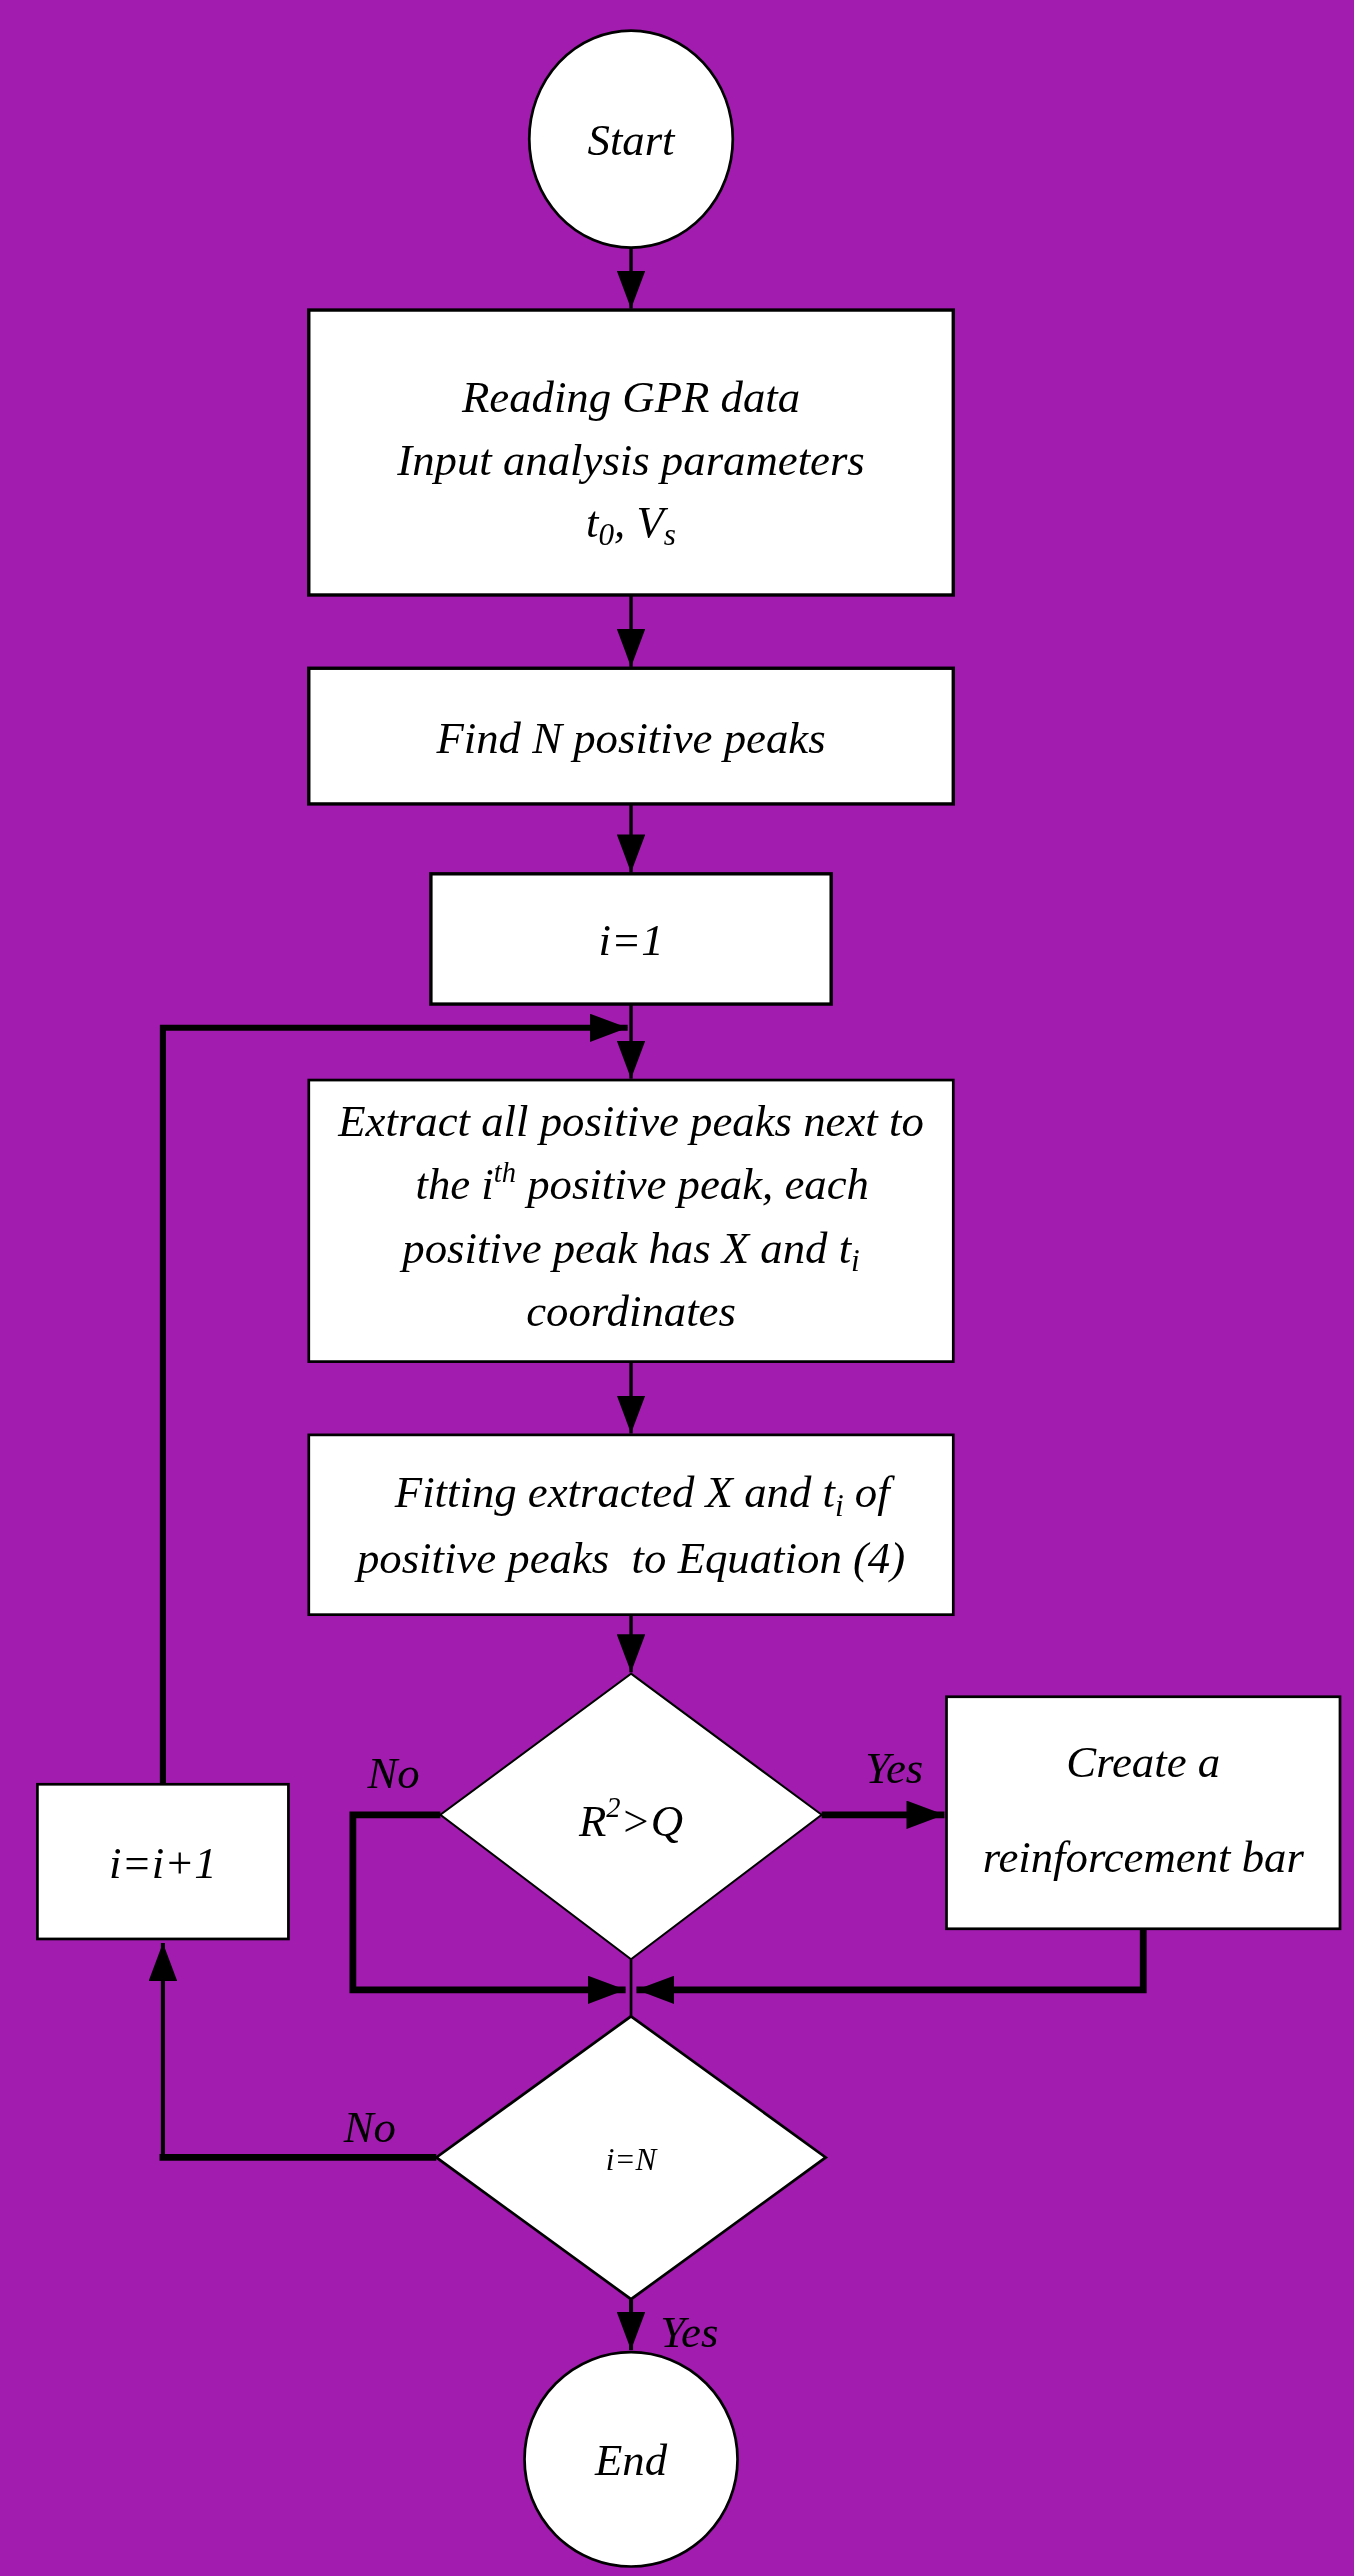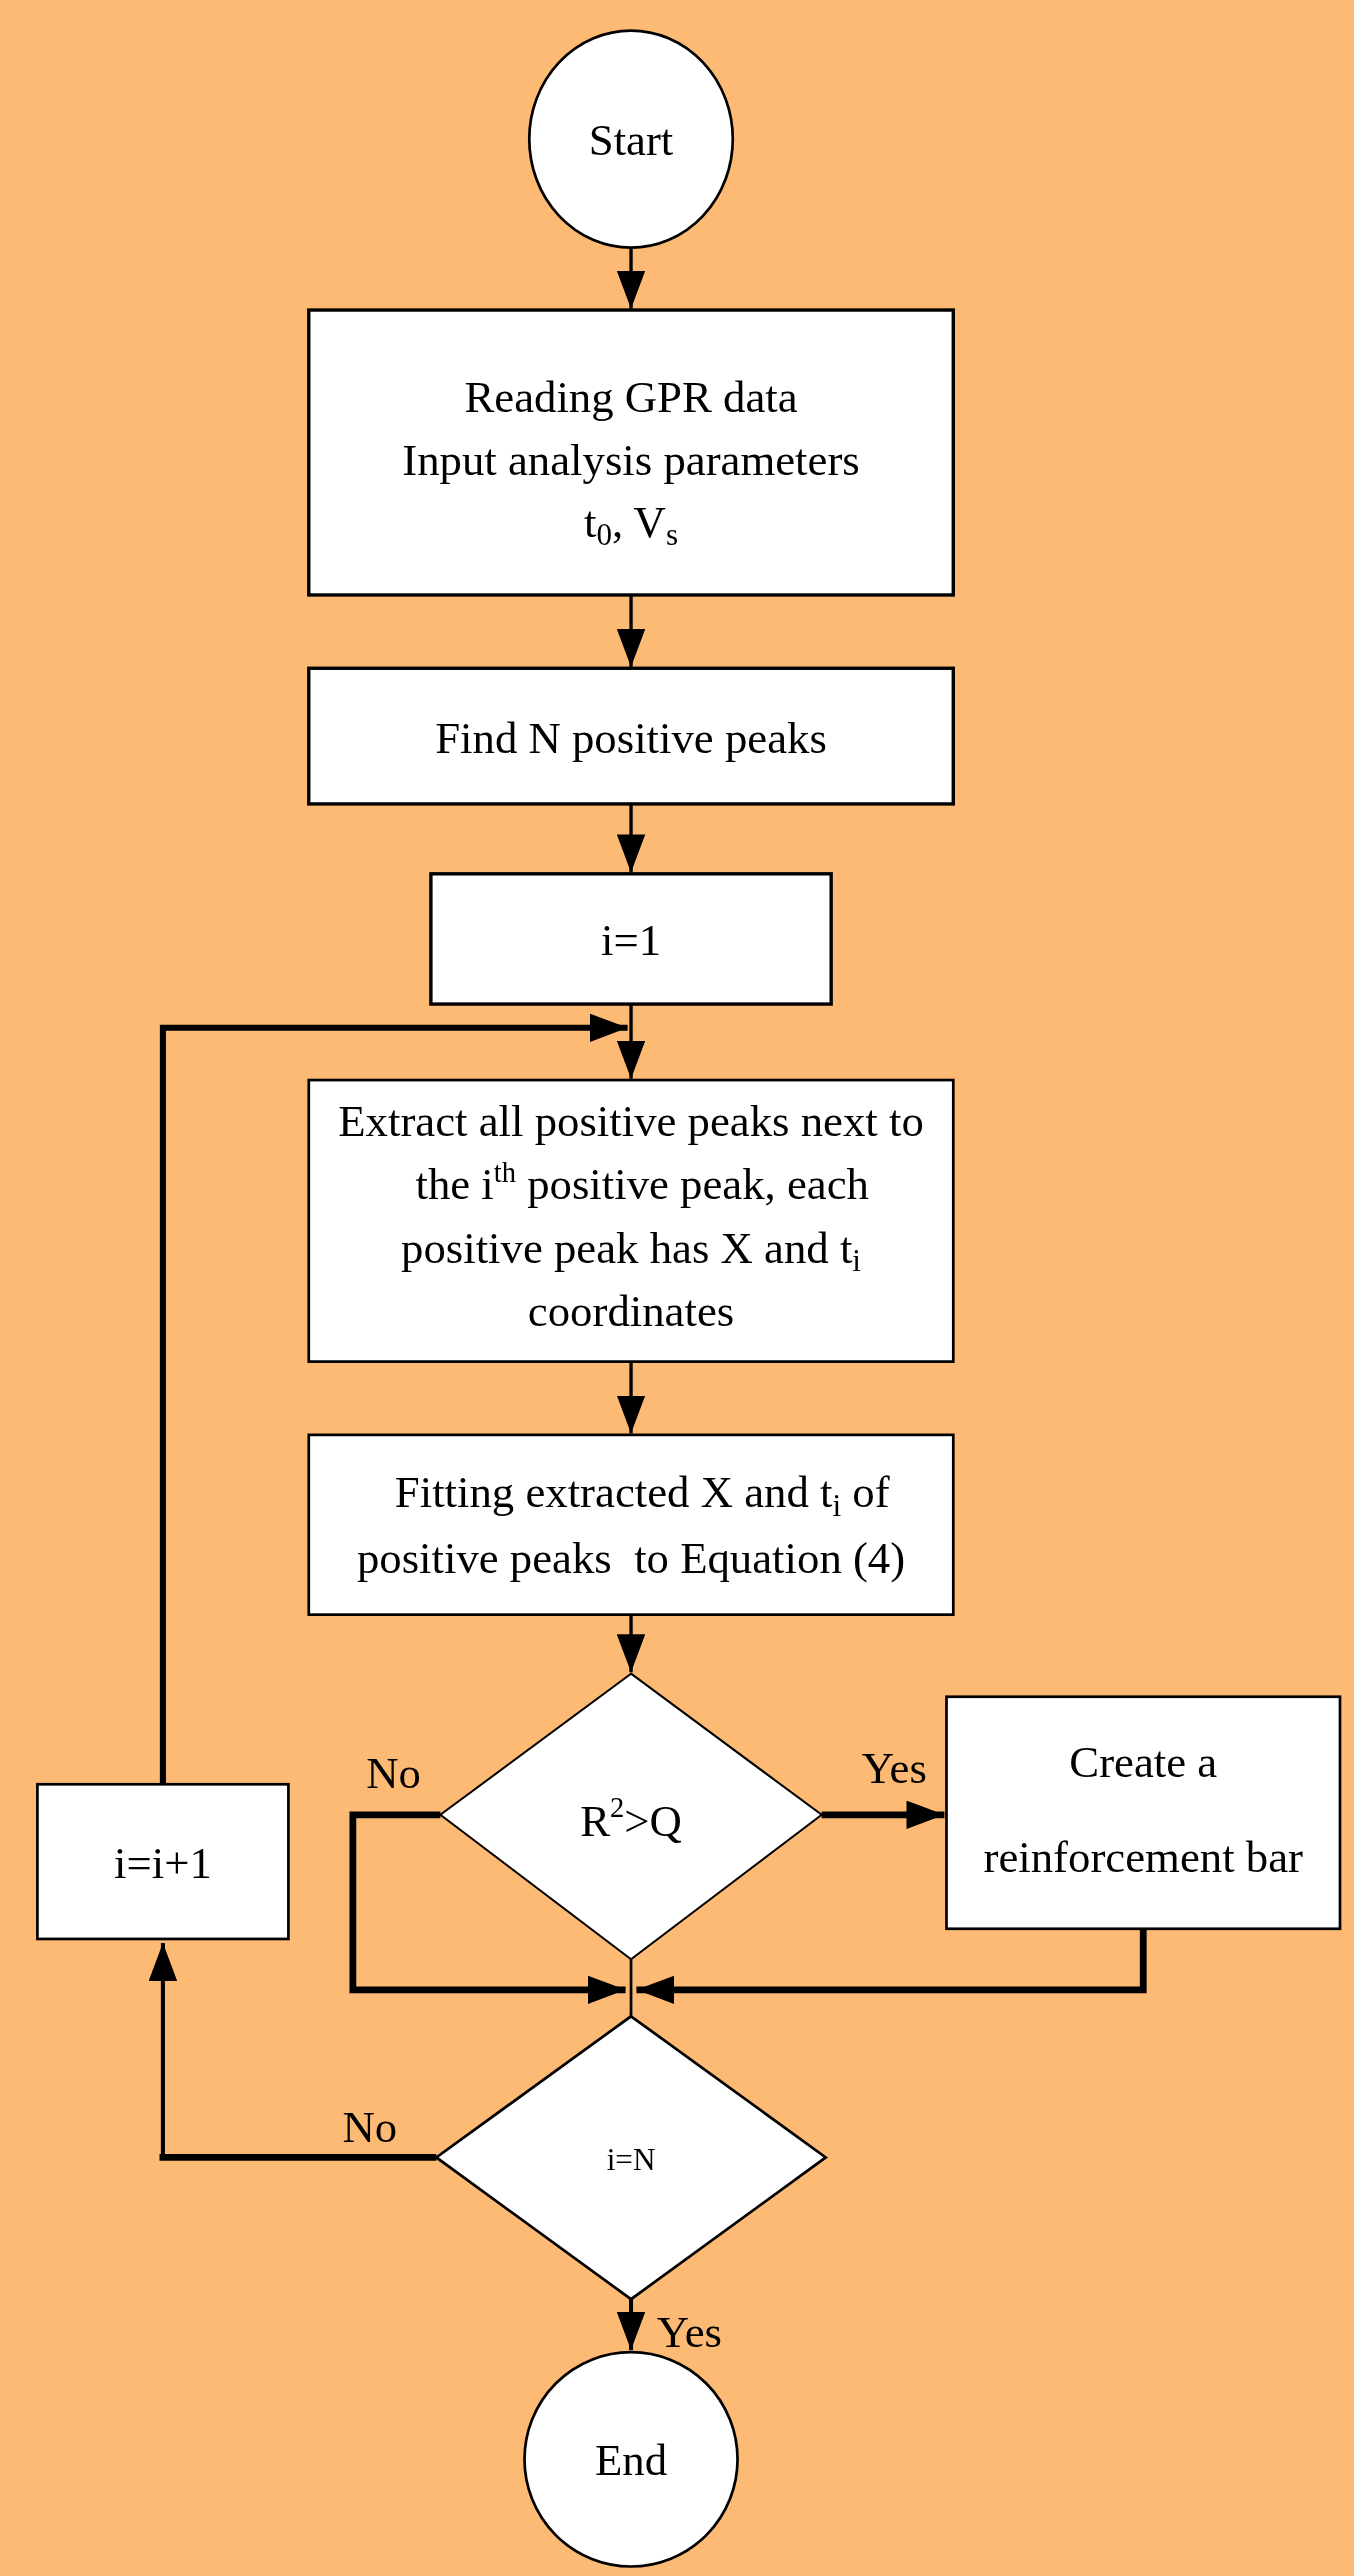--- a/index.html
+++ b/index.html
@@ -4,22 +4,23 @@
 <style>
   html, body {
     margin: 0;
     padding: 0;
     background: #ffffff;
   }
   .page {
     position: relative;
     width: 1355px;
     height: 2576px;
-    background: #fdba74;
+    background: #a21caf;
     overflow: hidden;
+    font-style: italic;
   }
   svg {
     display: block;
   }
   text {
     font-family: "Liberation Serif", "DejaVu Serif", serif;
     fill: #000000;
   }
   .t-main  { font-size: 66px; }
   .t-small { font-size: 46px; }

